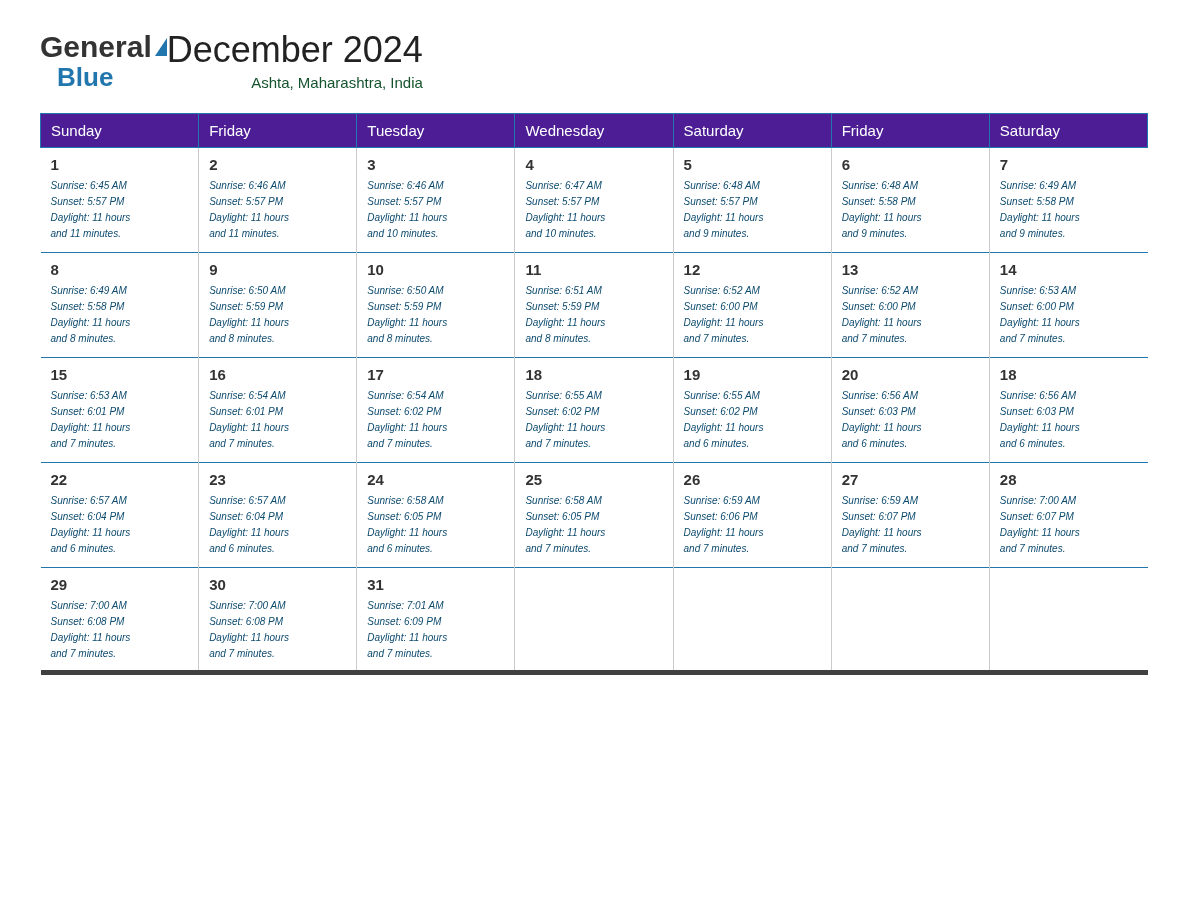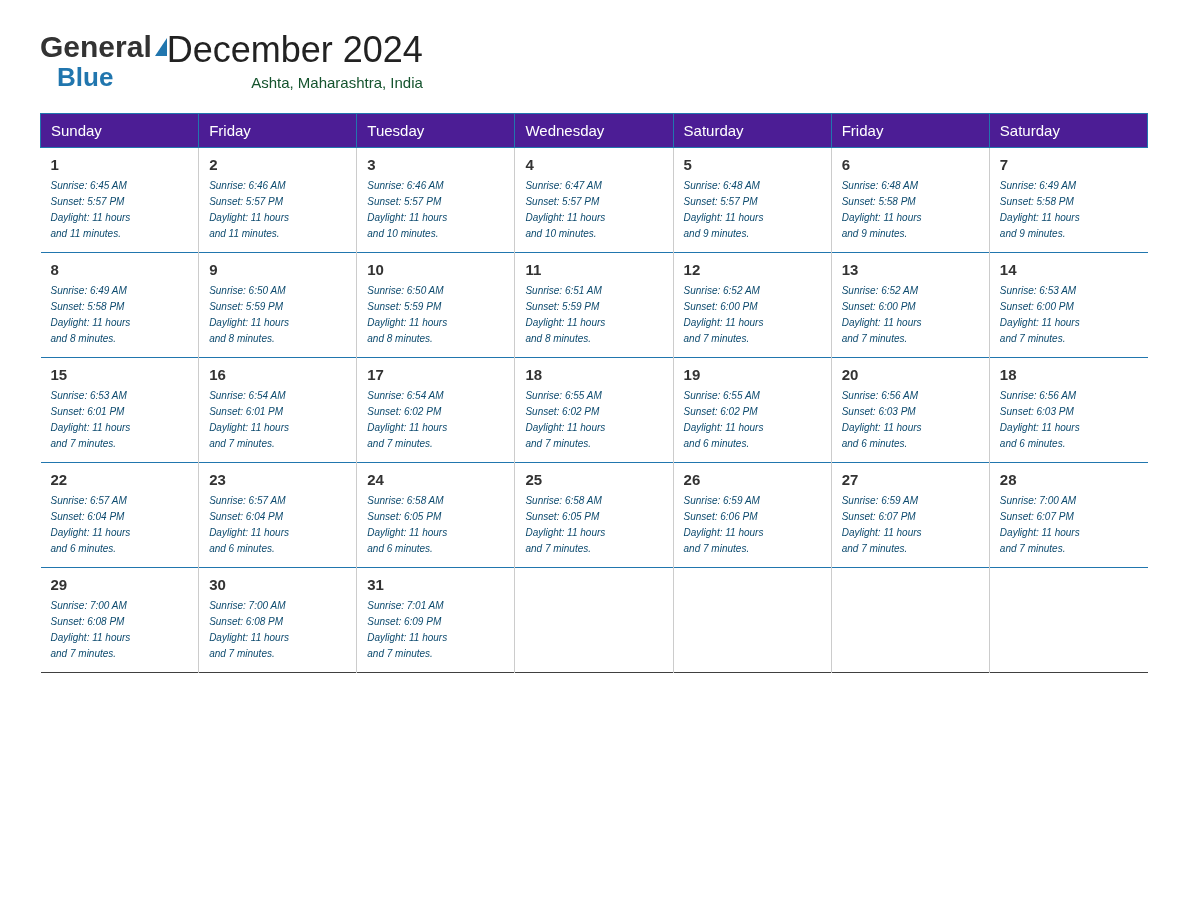--- a/index.html
+++ b/index.html
@@ -60,21 +60,21 @@
       padding: 8px 10px;
       font-size: 13px;
       color: #333;
       border-right: 1px solid #ccc;
       height: 105px;
     }
     tbody td:last-child {
       border-right: none;
     }
     tbody tr:last-child {
-      border-bottom: 1px solid #404040;
+      border-bottom: 5px solid #404040;
     }
     .day-num {
       font-size: 15px;
       font-weight: bold;
       display: block;
       margin-bottom: 4px;
     }
     .cell-text {
       font-size: 10px;
       line-height: 1.5;

